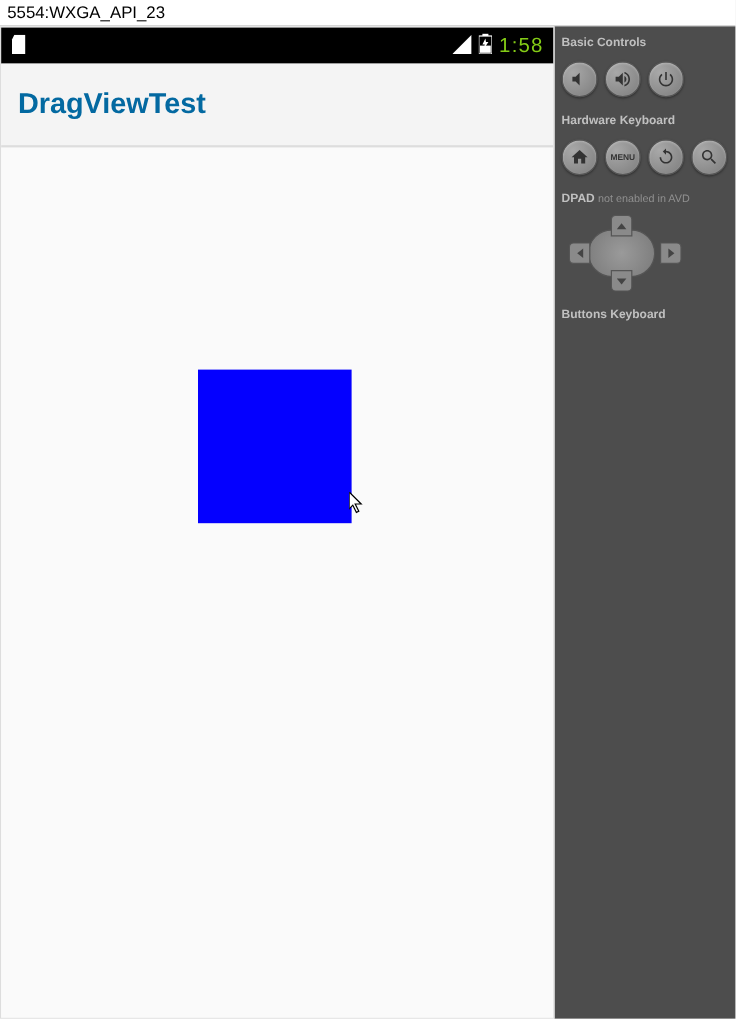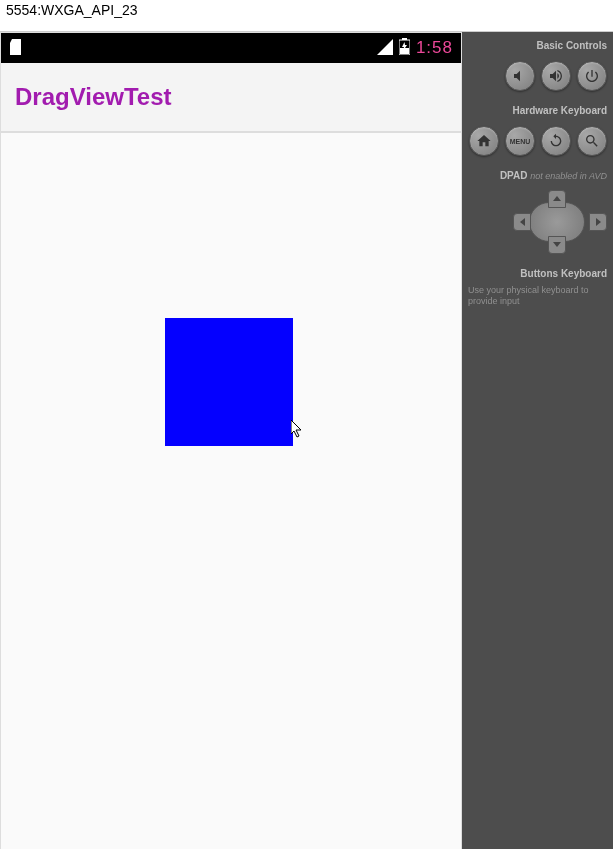--- a/index.html
+++ b/index.html
@@ -1,37 +1,37 @@
 <!DOCTYPE html>
 <html><head>
   <meta charset="utf-8">
   <style>
     * { box-sizing: border-box; margin: 0; padding: 0; }
     body { font-family: Arial, sans-serif; background: #f0f0f0; width: 613px; height: 849px; overflow: hidden; }
     
-    .window-title { background: #fff; padding: 2px 6px; font-size: 14px; font-family: "Segoe UI", Arial, sans-serif; border-bottom: 1px solid #ccc; height: 32px; }
+    .window-title { background: #fff; padding: 2px 6px; font-size: 14px; font-family: "Segoe UI", Arial, sans-serif; border-bottom: 1px solid #ccc; height: 22px; }
     
     .emulator-area { display: flex; height: 827px; }
     .device-screen { width: 462px; background: #fafafa; border: 1px solid #ddd; display: flex; flex-direction: column; position: relative; }
     
-    .status-bar { background: #000; color: #ec4899; height: 30px; display: flex; align-items: center; padding: 0 8px; font-size: 14px; }
+    .status-bar { background: #000; color: #84cc16; height: 30px; display: flex; align-items: center; padding: 0 8px; font-size: 14px; }
     .status-bar .sd-icon { margin-right: auto; }
     .status-bar .right-icons { display: flex; align-items: center; gap: 6px; }
     .status-bar .clock { font-weight: 500; font-size: 17px; letter-spacing: 1px; }
     
-    .action-bar { background: #f4f4f4; color: #a21caf; padding: 20px 14px; font-size: 24px; font-weight: bold; border-bottom: 2px solid #ddd; }
+    .action-bar { background: #f4f4f4; color: #0369a1; padding: 20px 14px; font-size: 24px; font-weight: bold; border-bottom: 2px solid #ddd; }
     
     .app-content { flex: 1; background: #fafafa; position: relative; }
     .blue-box { position: absolute; width: 128px; height: 128px; background: #0400ff; left: 164px; top: 185px; }
     
     .cursor { position: absolute; left: 290px; top: 387px; pointer-events: none; z-index: 100; }
     
-    .side-panel { width: 151px; background: #4d4d4d; color: #b8b8b8; font-size: 10px; padding: 8px 6px; display: flex; flex-direction: column; gap: 6px; align-items: flex-end; }
+    .side-panel { width: 151px; background: #4d4d4d; color: #b8b8b8; font-size: 10px; padding: 8px 6px; display: flex; flex-direction: column; gap: 6px; }
     .panel-label { font-size: 10px; color: #c0c0c0; font-weight: bold; }
-    .panel-sublabel { font-size: 9px; color: #909090; line-height: 1.2; font-style: italic; }
+    .panel-sublabel { font-size: 9px; color: #909090; line-height: 1.2; }
     
     .btn-row { display: flex; gap: 6px; margin: 4px 0 8px 0; }
     .round-btn { width: 30px; height: 30px; border-radius: 50%; background: radial-gradient(circle at 30% 30%, #a8a8a8, #7d7d7d); border: 1px solid #555; display: flex; align-items: center; justify-content: center; cursor: pointer; box-shadow: inset 0 1px 2px rgba(255,255,255,0.3), 0 1px 2px rgba(0,0,0,0.4); }
     .round-btn svg { width: 16px; height: 16px; }
     .menu-btn-text { font-size: 7px; font-weight: bold; color: #333; }
     
     .dpad { position: relative; width: 100px; height: 60px; margin: 4px 0 10px 0; }
     .dpad-center { position: absolute; left: 22px; top: 10px; width: 56px; height: 40px; background: radial-gradient(circle, #9a9a9a, #7a7a7a); border-radius: 28px; border: 1px solid #555; }
     .dpad-btn { position: absolute; width: 18px; height: 18px; background: #8a8a8a; border: 1px solid #555; display: flex; align-items: center; justify-content: center; }
     .dpad-up { left: 41px; top: -2px; border-radius: 4px 4px 0 0; }
@@ -151,15 +151,14 @@
         </div>
       <div class="dpad-btn dpad-left">
           <div class="tri tri-left"></div>
         </div>
       <div class="dpad-btn dpad-right">
           <div class="tri tri-right"></div>
         </div>
     </div>
 
     <div class="panel-label">Buttons Keyboard</div>
-    <div class="kbd-text">Use your physical keyboard to provide input</div>
   </div>
 </div>
 
 </body></html>

